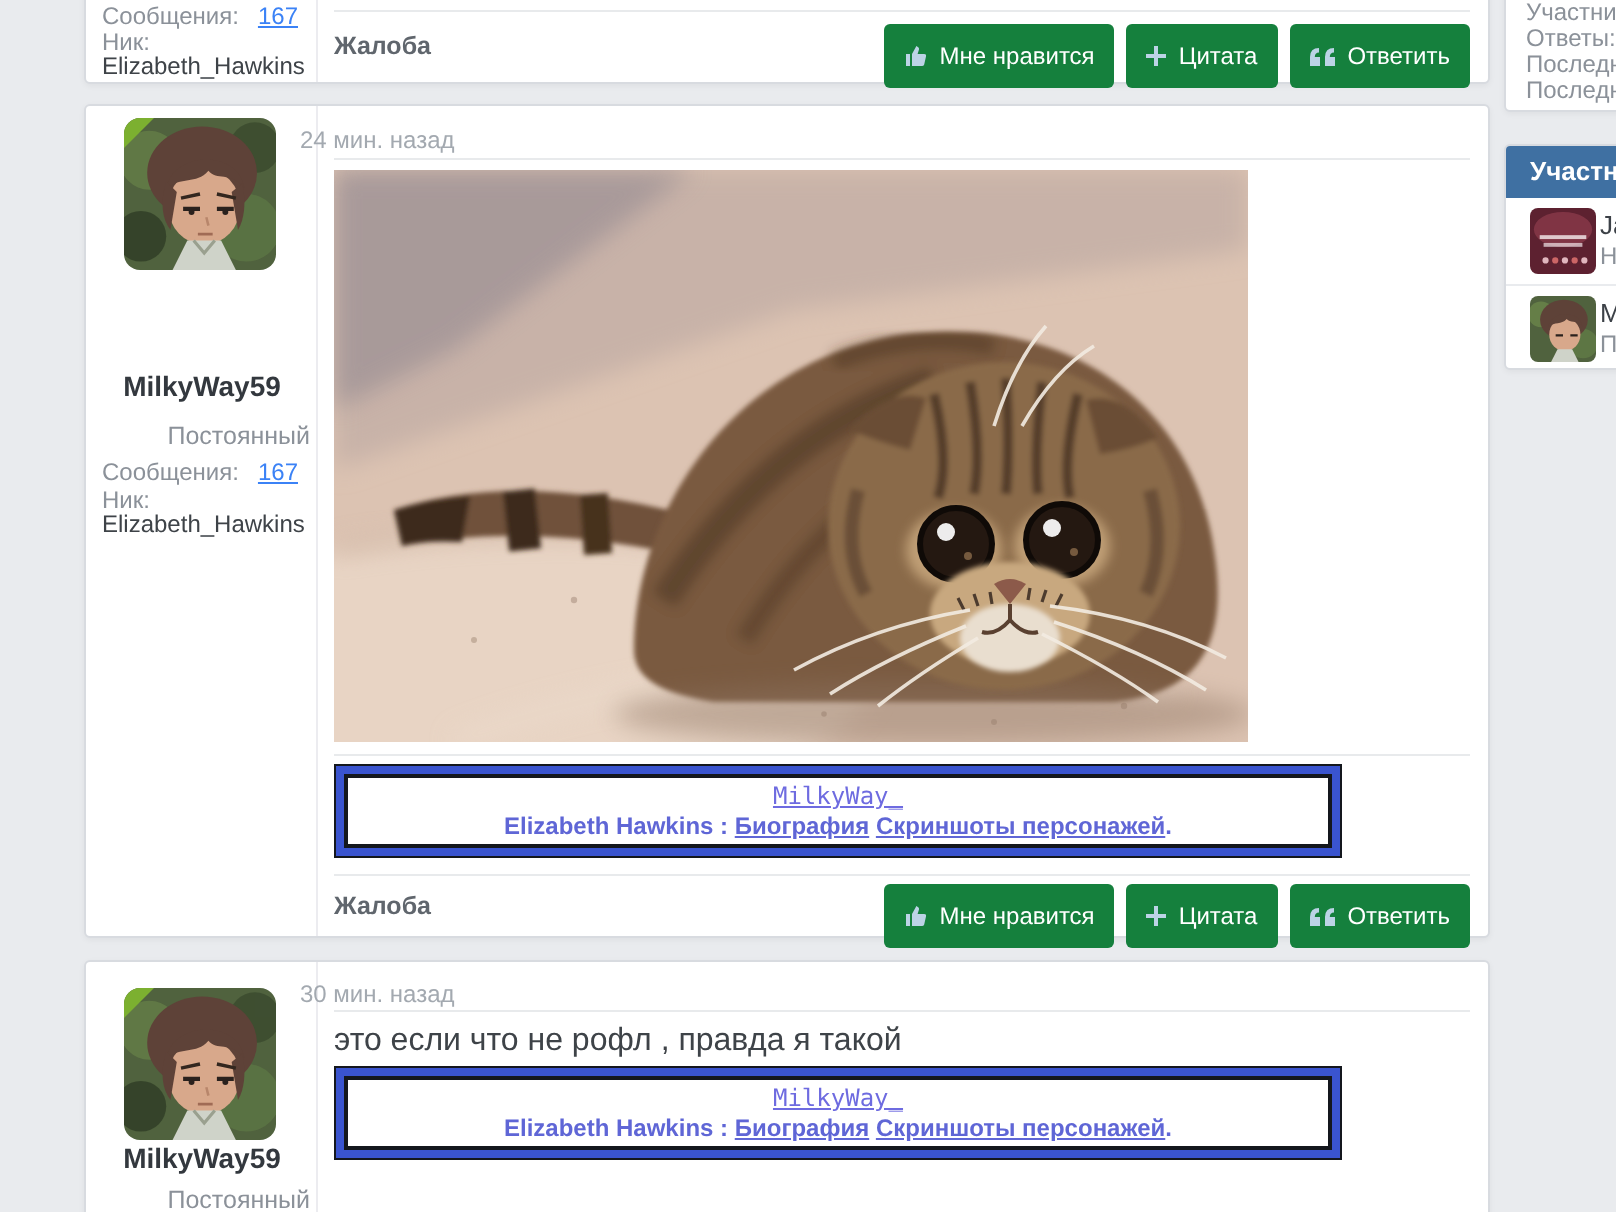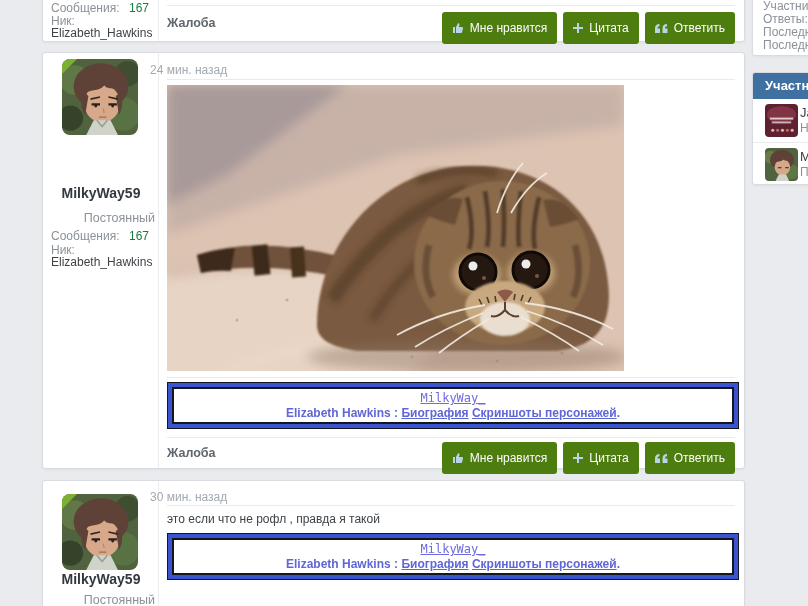--- a/index.html
+++ b/index.html
@@ -23,41 +23,41 @@
   .avatar-wrap svg { display:block; }
   .online-flag {
     position:absolute; width:0; height:0;
     border-top:15px solid #7cb030; border-right:15px solid transparent;
     border-top-left-radius:8px;
   }
   .uname { position:absolute; left:0; width:116px; text-align:center; font-size:14px; font-weight:bold; color:#33383e; cursor:pointer; }
   .urank { position:absolute; left:0; width:112px; text-align:right; font-size:12.5px; color:#8b9199; }
   .urow { position:absolute; left:8px; right:9px; display:flex; justify-content:space-between; font-size:12px; }
   .urow .lbl { color:#8b9199; }
-  .urow .val { color:#15803d; }
+  .urow .val { color:#3b82f6;text-decoration:underline; }
   .uval-line { position:absolute; left:8px; right:14px; text-align:right; font-size:12px; color:#3e4348; }
   .ptime { position:absolute; left:107px; font-size:12px; color:#a3a9b0; cursor:pointer; }
   .pdivider { position:absolute; left:124px; right:9px; height:1px; background:#e8eaec; }
-  .ptext { position:absolute; left:124px; right:12px; font-size:12px; color:#3e4348; }
+  .ptext { position:absolute; left:124px; right:12px; font-size:16px; color:#3e4348; }
   .pimage { position:absolute; left:124px; width:457px; height:286px; overflow:hidden; cursor:pointer; }
-  .sig-outer { position:absolute; left:124px; width:572px; height:47px; border:1px solid #14171d; background:#0c4a6e; }
+  .sig-outer { position:absolute; left:124px; width:504px; height:47px; border:1px solid #14171d; background:#0c4a6e; }
   .sig-mid { width:100%; height:100%; border:4px solid #3a54cf; }
   .sig-inner {
     width:100%; height:100%; border:2px solid #14171d; background:#fff;
     display:flex; flex-direction:column; align-items:center; justify-content:center; gap:1px;
   }
   .sig-line1 a, .sig-line1 { font-family:"DejaVu Sans Mono", monospace; font-size:12px; color:#6e6be0; }
   .sig-line1 a { text-decoration:underline; cursor:pointer; }
   .sig-line2 { font-size:12px; font-weight:bold; color:#5f66d6; }
   .sig-line2 a { color:#5f66d6; text-decoration:underline; cursor:pointer; }
   .report-link { position:absolute; left:124px; font-size:12.5px; color:#60666d; cursor:pointer;font-weight:bold; }
   .btnrow { position:absolute; right:9px; display:flex; gap:6px; }
   .fbtn {
     display:flex; align-items:center; gap:6px; height:23px; padding:16px 10px;
-    background:#4d7c0f; border:none; border-radius:3px;
+    background:#15803d; border:none; border-radius:3px;
     color:#fff; font-size:12px; font-family:"Liberation Sans", sans-serif; cursor:pointer;
   }
   .fbtn svg { flex:0 0 auto; }
   .sidebox {
     position:absolute; left:752px; width:140px;
     background:#fff; border:1px solid #d8dbe0; border-radius:3px;
     box-shadow:0 1px 3px rgba(0,0,0,.05);
   }
   .stats-rows { position:absolute; left:10px; right:0; top:33px; font-size:12px; color:#8b9199; line-height:13px; }
   .stats-rows div { white-space:nowrap; }

